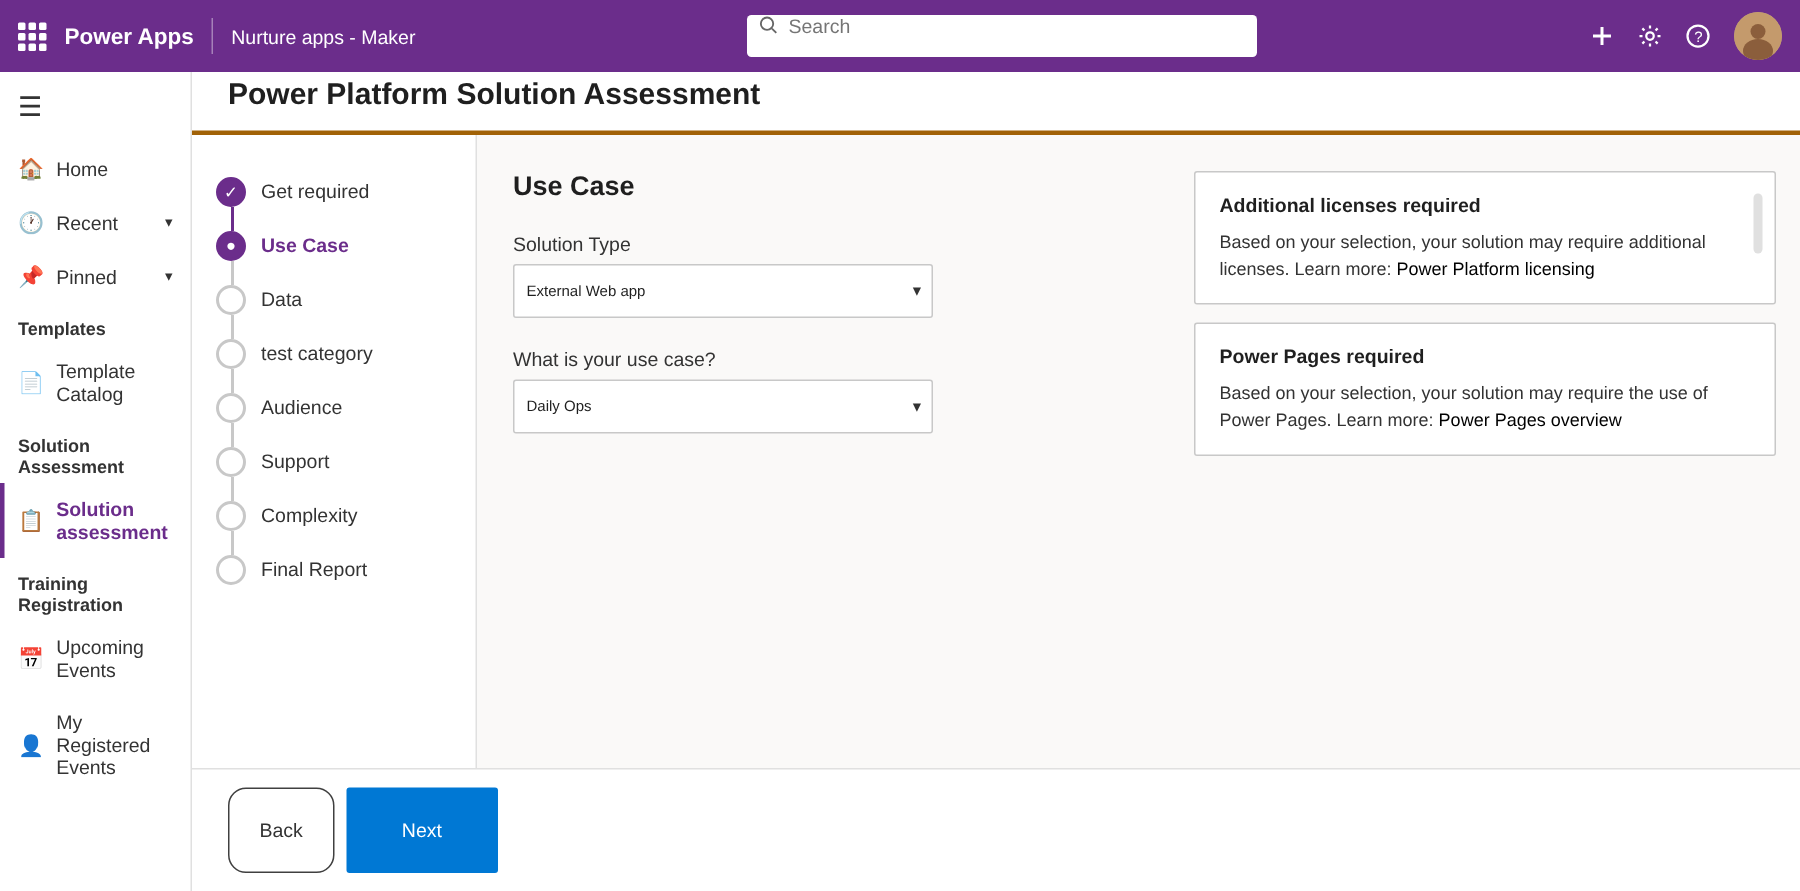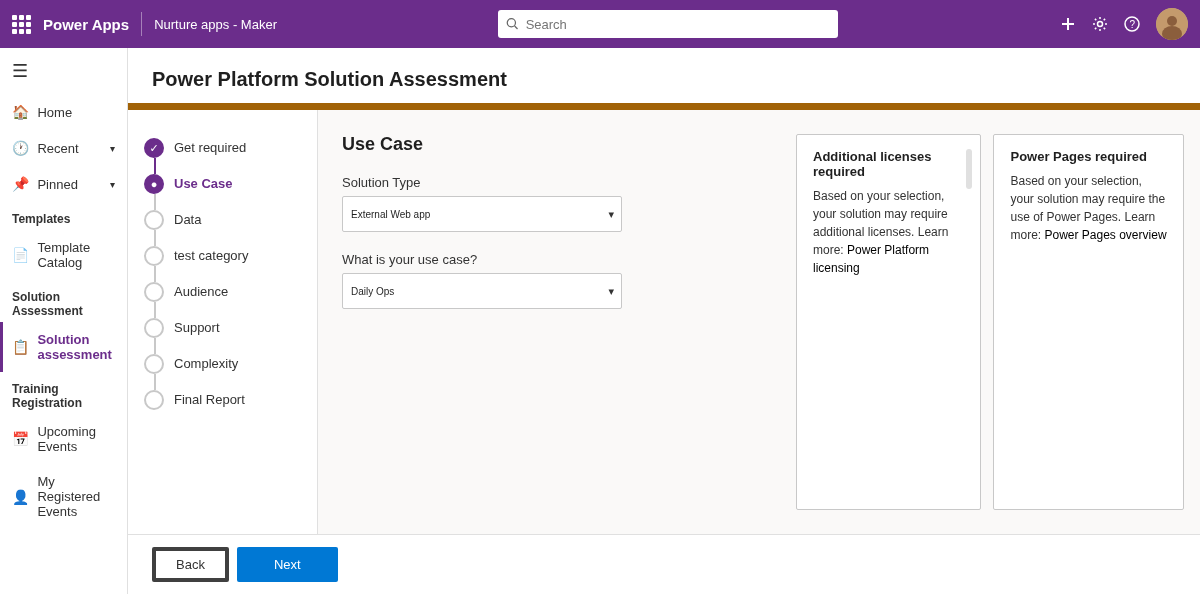--- a/index.html
+++ b/index.html
@@ -10,21 +10,21 @@
     .topnav {
       display: flex; align-items: center; height: 48px;
       background: #6b2d8b; color: white; padding: 0 12px; gap: 12px; flex-shrink: 0;
     }
     .topnav-grid-icon { display: grid; grid-template-columns: repeat(3,5px); gap: 2px; }
     .topnav-grid-icon span { width: 5px; height: 5px; background: white; border-radius: 1px; }
     .topnav-brand { font-weight: 700; font-size: 15px; color: white; white-space: nowrap; }
     .topnav-divider { width: 1px; height: 24px; background: rgba(255,255,255,0.4); }
     .topnav-app-name { font-size: 13px; color: white; text-align: right; }
     .topnav-search {
-      display: flex; align-items: center; background: white; border-radius: 3px;
+      display: flex; align-items: flex-start; background: white; border-radius: 3px;
       margin: 0 auto; width: 340px; height: 28px; padding: 0 8px; gap: 6px;
     }
     .topnav-search input {
       border: none; outline: none; font-size: 13px; color: #333; width: 100%; background: transparent;
     }
     .topnav-actions { display: flex; align-items: center; gap: 16px; }
     .topnav-icon-btn { background: none; border: none; color: white; cursor: pointer; font-size: 16px; display: flex; align-items: center; }
     .avatar { width: 32px; height: 32px; border-radius: 50%; background: #c0a080; overflow: hidden; display: flex; align-items: center; justify-content: center; }
 
     
@@ -45,21 +45,21 @@
     .sidebar-section-header { font-size: 12px; font-weight: 600; color: #333; padding: 10px 12px 4px; }
     .sidebar-chevron { margin-left: auto; font-size: 10px; }
     .sidebar-active-bar {
       position: absolute; left: 0; top: 0; bottom: 0; width: 3px; background: #6b2d8b;
     }
 
     
     .content-area { flex: 1; display: flex; flex-direction: column; overflow: hidden; }
 
     .page-header {
-      padding: 20px 24px 12px; background: white; border-bottom: 7px solid #a16207; flex-shrink: 0;
+      padding: 4px 24px 12px; background: white; border-bottom: 3px solid #a16207; flex-shrink: 0;
     }
     .page-title { font-size: 20px; font-weight: 600; color: #1f1f1f; }
 
     .page-body { display: flex; flex: 1; overflow: hidden; background: #faf9f8; }
 
     
     .steps-panel {
       width: 190px; padding: 20px 16px; border-right: 1px solid #e0e0e0;
       background: white; display: flex; flex-direction: column; gap: 0; flex-shrink: 0;
     }
@@ -89,41 +89,41 @@
       width: 100%; height: 36px; border: 1px solid #c8c8c8; border-radius: 2px;
       padding: 0 8px; font-size: 10px; color: #1f1f1f; background: white;
       appearance: none; cursor: pointer;
     }
     .select-chevron {
       position: absolute; right: 8px; top: 50%; transform: translateY(-50%);
       pointer-events: none; font-size: 11px; color: #333;
     }
 
     
-    .info-panel { width: 420px; padding: 24px 16px; display: flex; gap: 12px; flex-shrink: 0; justify-content: space-between; }
+    .info-panel { width: 420px; padding: 24px 16px; display: flex; flex-direction: column; gap: 12px; flex-shrink: 0; }
     .info-card {
       border: 1px solid #c8c8c8; border-radius: 2px; padding: 14px 16px;
       background: white; position: relative;
     }
     .info-card-title { font-size: 13px; font-weight: 600; color: #1f1f1f; margin-bottom: 8px; }
     .info-card-body { font-size: 12px; color: #333; line-height: 1.5; }
     .info-card-link { color: #000000; text-decoration: none; }
     .info-card-scroll-indicator {
       position: absolute; right: 8px; top: 14px; width: 6px; height: 40px;
       background: #e0e0e0; border-radius: 3px;
     }
 
     
     .footer-actions {
       padding: 12px 24px; background: white; border-top: 1px solid #e0e0e0;
       display: flex; gap: 8px; flex-shrink: 0;
     }
     .btn-back {
-      padding: 6px 20px; border: 4px solid #404040; background: white;
-      font-size: 13px; cursor: pointer; color: #333; border-radius: 2px;
+      padding: 20px 20px; border: 1px solid #404040; background: white;
+      font-size: 13px; cursor: pointer; color: #333; border-radius: 12px;
     }
     .btn-next {
       padding: 6px 37px; border: none; background: #0078d4;
       font-size: 13px; cursor: pointer; color: white; border-radius: 2px;
     }
   </style>
 </head>
 <body>
 
 <div class="topnav">

